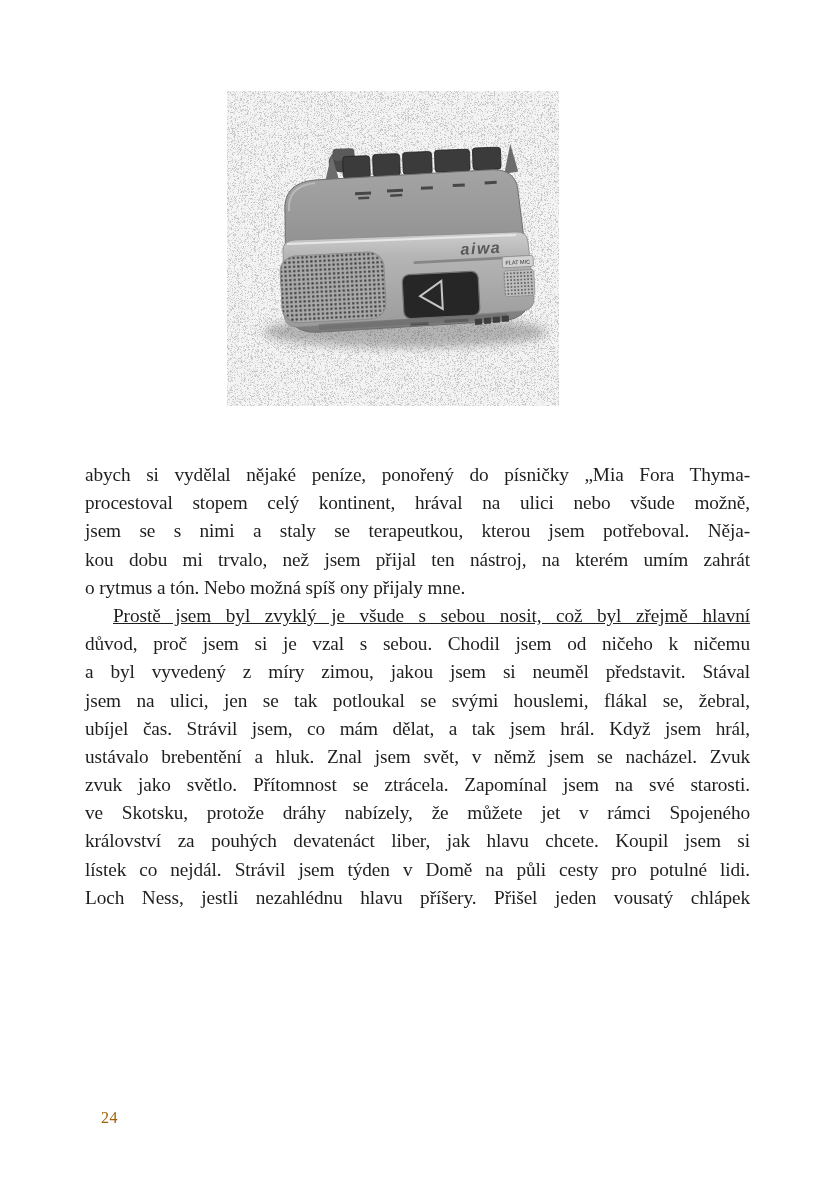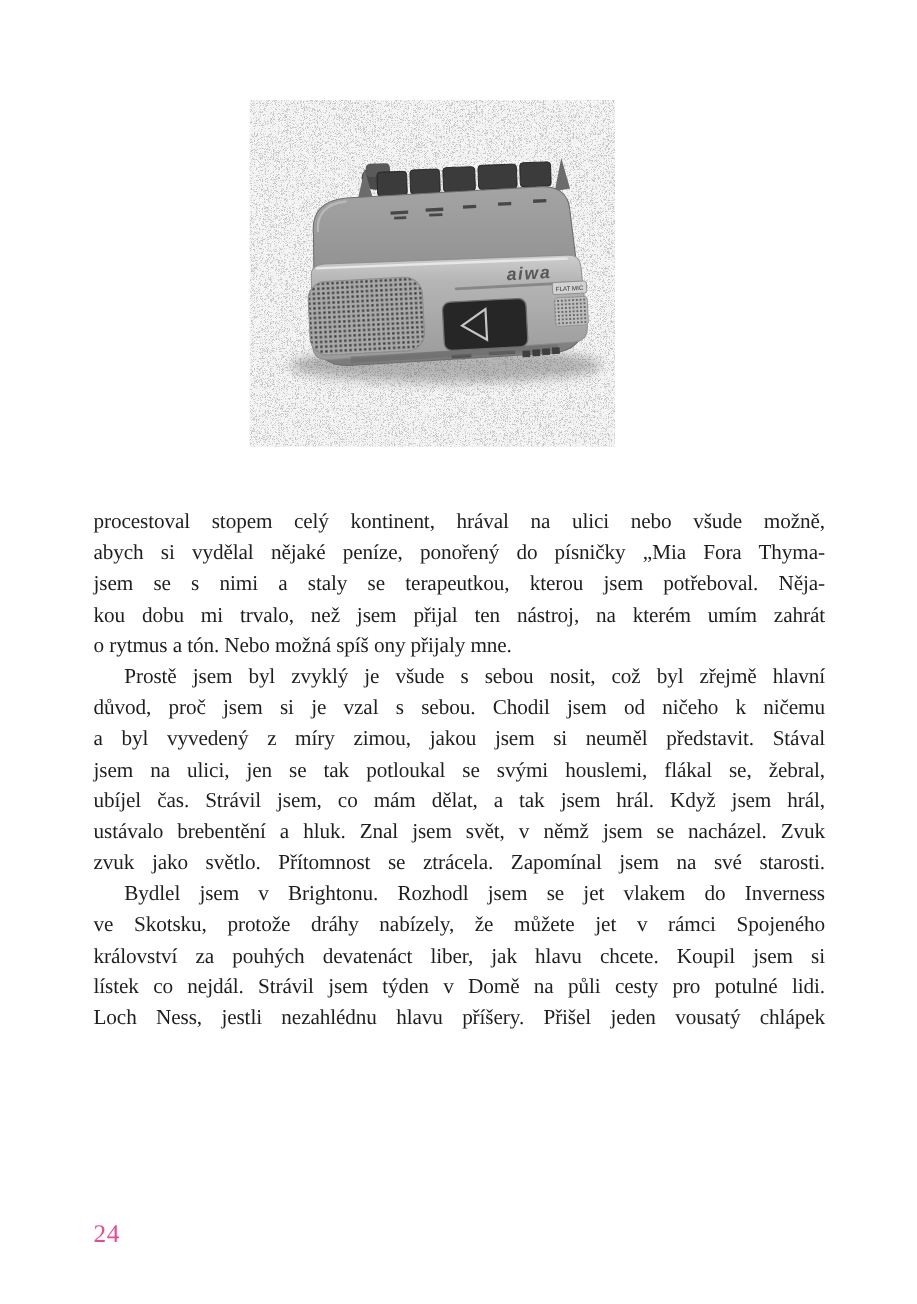--- a/index.html
+++ b/index.html
@@ -25,27 +25,27 @@
     line-height:28.2px;
     letter-spacing:-0.1px;
     color:#1e1e1e;
   }
   .line{
     height:28.2px;
     text-align:justify;
     text-align-last:justify;
     white-space:normal;
   }
-  .line.indent{text-indent:28px;}
+  .line.indent{text-indent:28px;text-decoration:underline;}
   .line.para-end{text-align-last:left;}
   .page-number{
     position:absolute;
-    left:85px;top:1109px;
-    font-size:23px;
-    color:#ec4899;
+    left:101px;top:1109px;
+    font-size:16px;
+    color:#a16207;
     letter-spacing:0.5px;
   }
 </style>
 </head>
 <body>
 
 <div class="page">
 
   <figure class="photo" style="margin:0" aria-label="Black-and-white photograph of a small Aiwa handheld cassette recorder lying on speckled concrete">
     <svg viewBox="0 0 332 315" preserveAspectRatio="none">
@@ -147,33 +147,32 @@
           <rect x="248" y="227" width="7" height="6"></rect>
           <rect x="257" y="226.5" width="7" height="6"></rect>
           <rect x="266" y="226" width="7" height="6"></rect>
           <rect x="275" y="225.5" width="7" height="6"></rect>
         </g>
       </g>
     </svg>
   </figure>
 
   <div class="text-block">
+      <div class="line">abych si vydělal nějaké peníze, ponořený do písničky „Mia Fora Thyma-</div>
       <div class="line">procestoval stopem celý kontinent, hrával na ulici nebo všude možně,</div>
-      <div class="line">abych si vydělal nějaké peníze, ponořený do písničky „Mia Fora Thyma-</div>
       <div class="line">jsem se s nimi a staly se terapeutkou, kterou jsem potřeboval. Něja-</div>
       <div class="line">kou dobu mi trvalo, než jsem přijal ten nástroj, na kterém umím zahrát</div>
       <div class="line para-end">o rytmus a tón. Nebo možná spíš ony přijaly mne.</div>
       <div class="line indent">Prostě jsem byl zvyklý je všude s sebou nosit, což byl zřejmě hlavní</div>
       <div class="line">důvod, proč jsem si je vzal s sebou. Chodil jsem od ničeho k ničemu</div>
       <div class="line">a byl vyvedený z míry zimou, jakou jsem si neuměl představit. Stával</div>
       <div class="line">jsem na ulici, jen se tak potloukal se svými houslemi, flákal se, žebral,</div>
       <div class="line">ubíjel čas. Strávil jsem, co mám dělat, a tak jsem hrál. Když jsem hrál,</div>
       <div class="line">ustávalo brebentění a hluk. Znal jsem svět, v němž jsem se nacházel. Zvuk</div>
       <div class="line">zvuk jako světlo. Přítomnost se ztrácela. Zapomínal jsem na své starosti.</div>
-      <div class="line indent">Bydlel jsem v Brightonu. Rozhodl jsem se jet vlakem do Inverness</div>
       <div class="line">ve Skotsku, protože dráhy nabízely, že můžete jet v rámci Spojeného</div>
       <div class="line">království za pouhých devatenáct liber, jak hlavu chcete. Koupil jsem si</div>
       <div class="line">lístek co nejdál. Strávil jsem týden v Domě na půli cesty pro potulné lidi.</div>
       <div class="line">Loch Ness, jestli nezahlédnu hlavu příšery. Přišel jeden vousatý chlápek</div>
     </div>
 
   <div class="page-number">24</div>
 
 </div>
 

